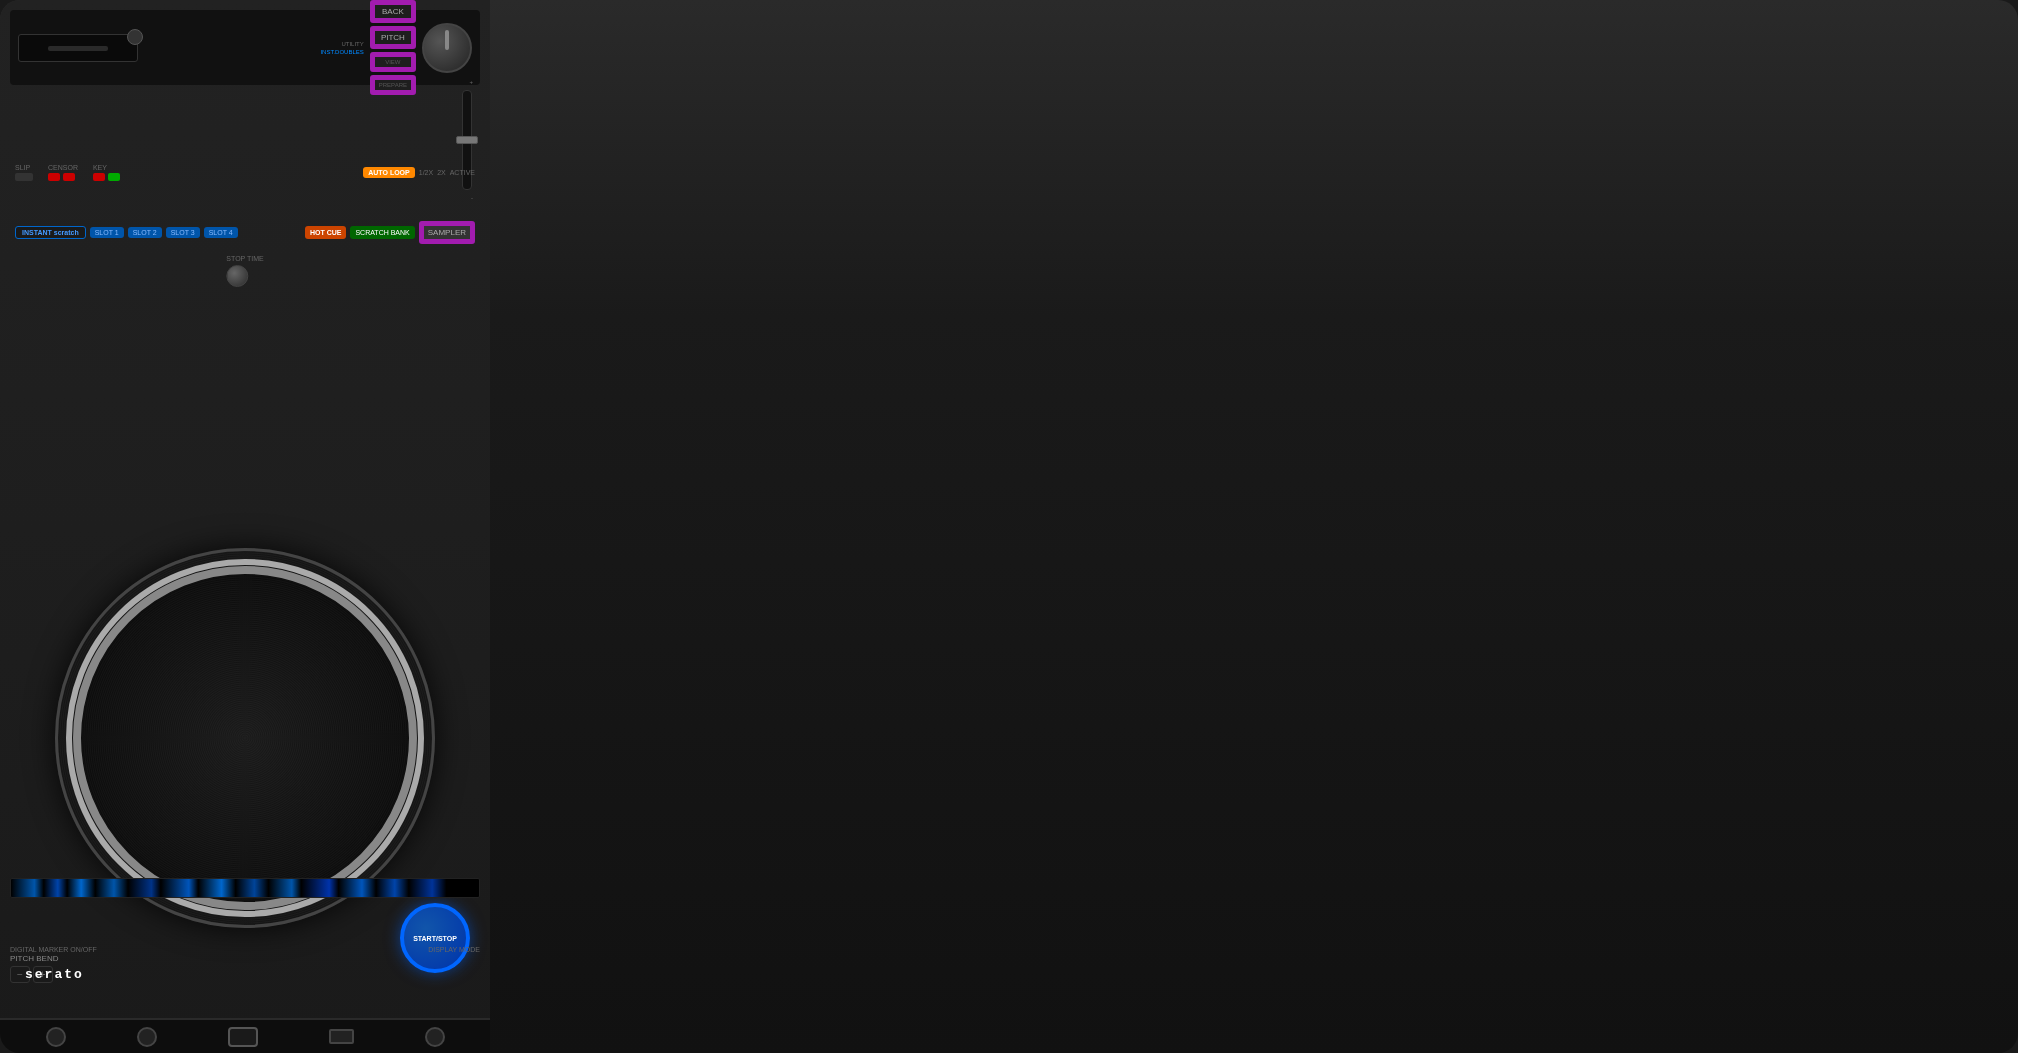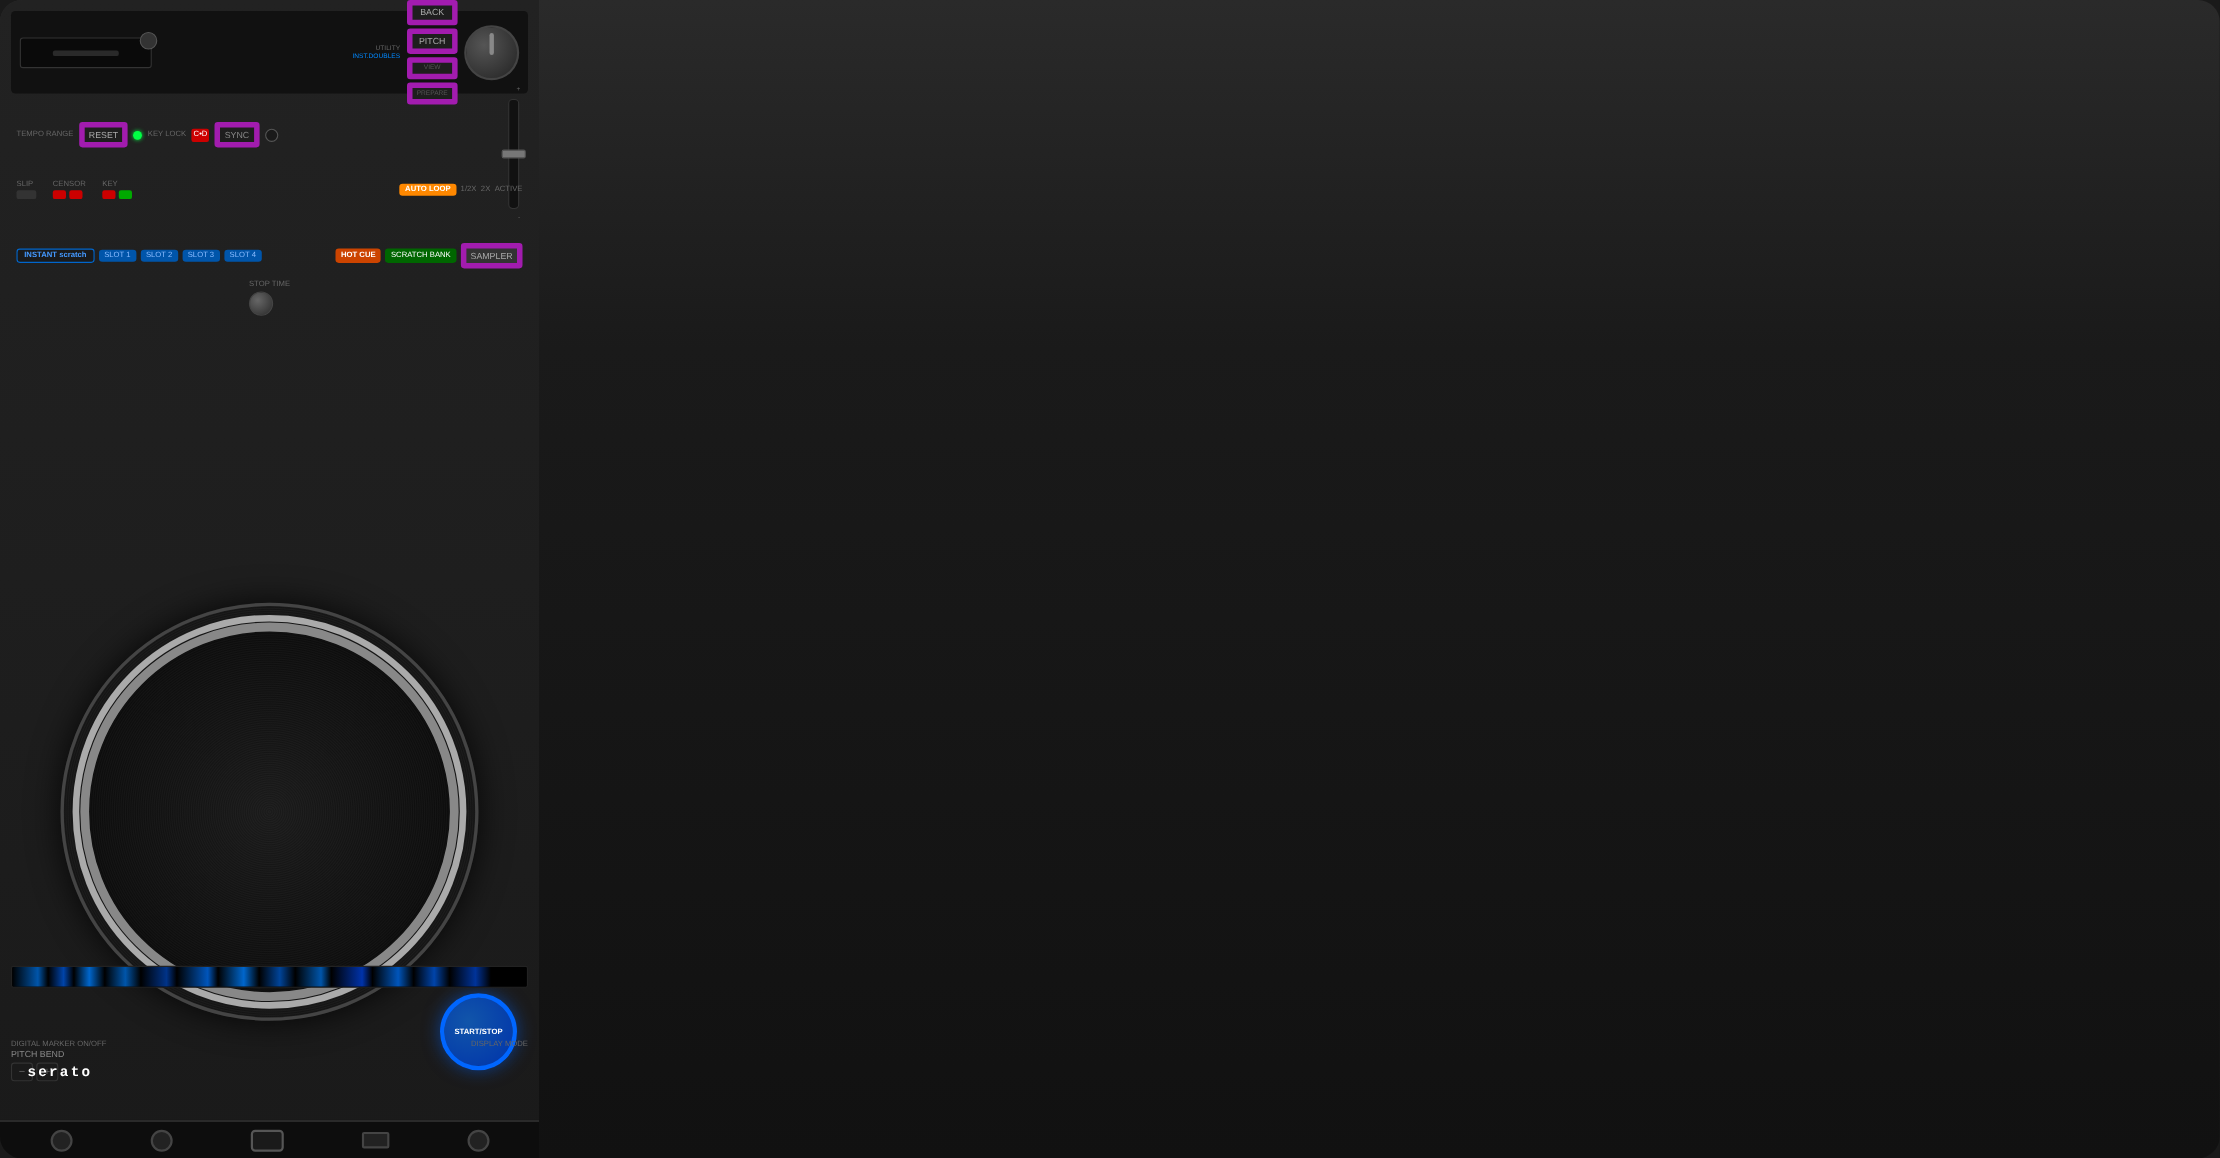--- a/index.html
+++ b/index.html
@@ -431,32 +431,20 @@
       </div>
       <div style="display:flex;flex-direction:column;gap:3px;">
         <button class="btn-small">BACK</button>
         <button class="btn-small">PITCH</button>
         <button class="btn-small" style="font-size:6px;color:#555;">VIEW</button>
         <button class="btn-small" style="font-size:6px;color:#555;">PREPARE</button>
       </div>
       <div class="large-knob" style="width:50px;height:50px;"></div>
     </div>
 
-    <div class="controls-row">
-      <span class="lbl">TEMPO RANGE</span>
-      <button class="btn-small">RESET</button>
-      <div class="led-green"></div>
-      <span class="lbl">KEY LOCK</span>
-      <div style="width:16px;height:12px;background:#cc0000;border-radius:2px;display:flex;align-items:center;justify-content:center;">
-        <span style="color:#fff;font-size:7px;">C•D</span>
-      </div>
-      <button class="btn-small" style="color:#888;">SYNC</button>
-      <div style="width:12px;height:12px;border-radius:50%;background:#1a1a1a;border:1px solid #555;"></div>
-
-    </div>
 
     <div style="position:absolute;top:90px;right:18px;width:10px;height:100px;background:#111;border:1px solid #333;border-radius:4px;">
       <div style="width:22px;height:8px;background:#777;border-radius:2px;position:absolute;top:45px;left:50%;transform:translateX(-50%);border:1px solid #555;"></div>
       <span style="position:absolute;top:-12px;right:-2px;color:#666;font-size:6px;">+</span>
       <span style="position:absolute;bottom:-12px;right:-2px;color:#666;font-size:6px;">-</span>
     </div>
 
     <div class="loop-row">
       <div style="display:flex;flex-direction:column;gap:2px;">
         <span class="lbl">SLIP</span>

